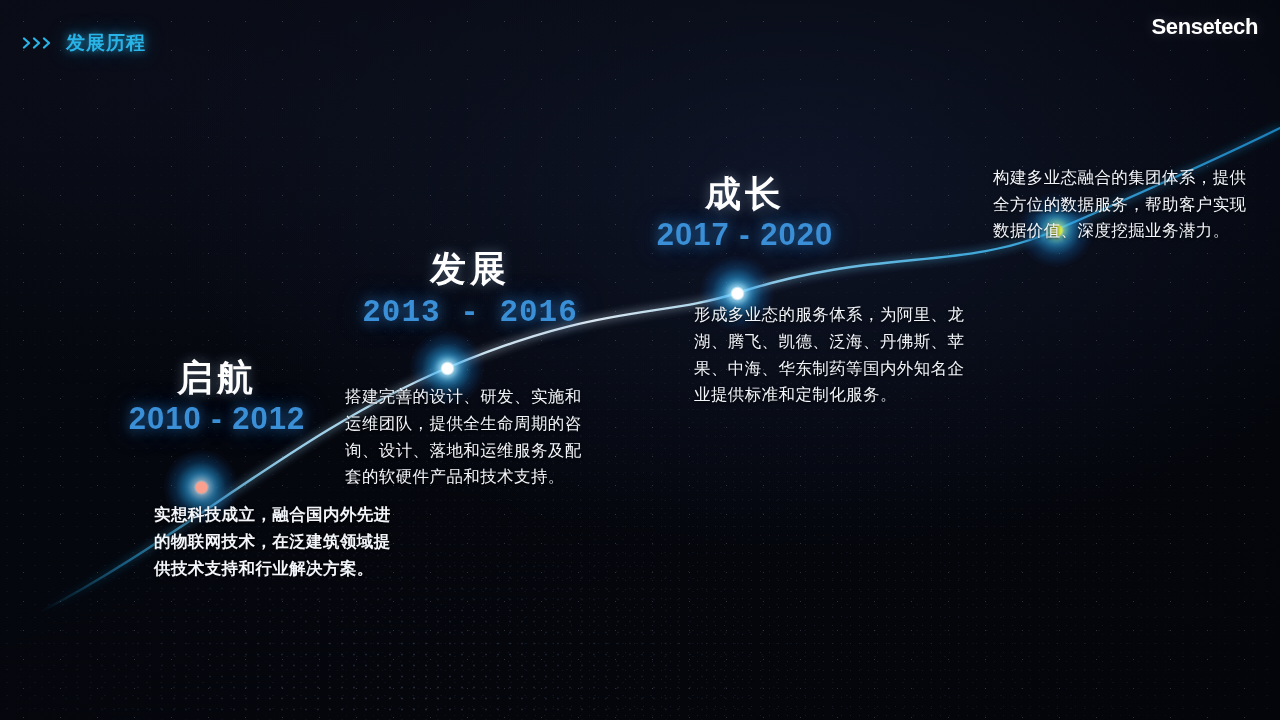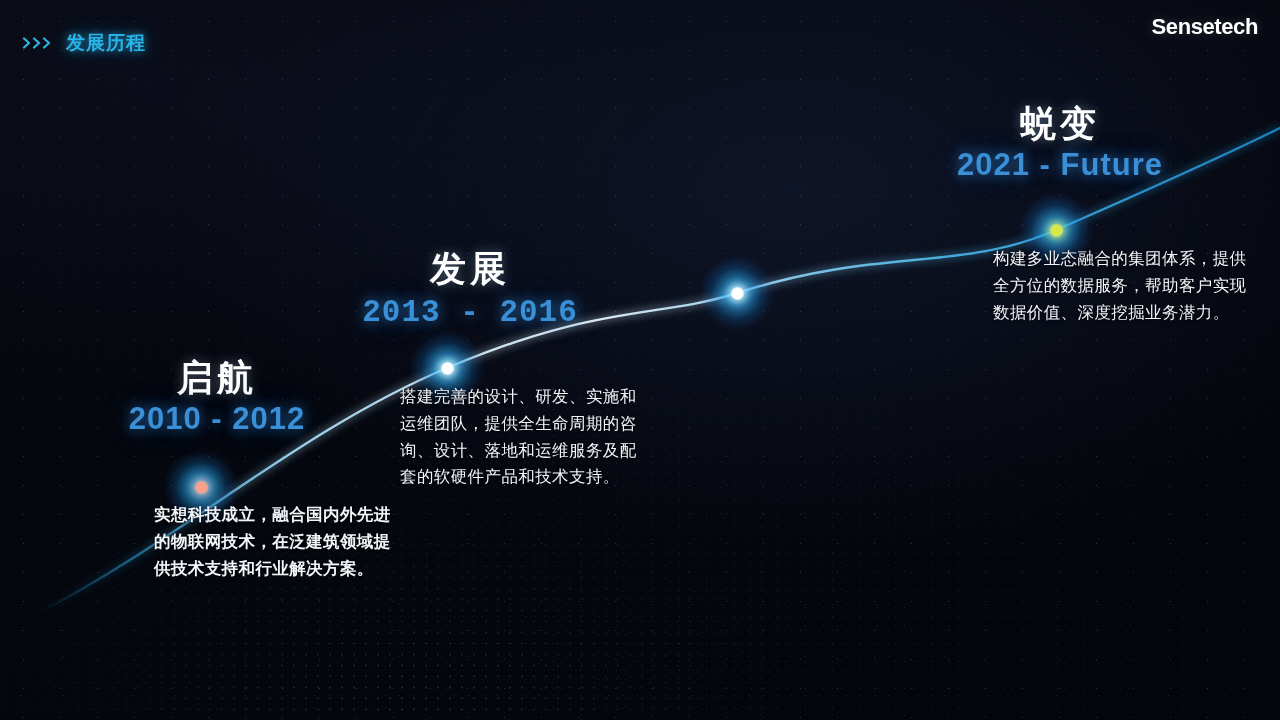--- a/index.html
+++ b/index.html
@@ -96,21 +96,21 @@
   .ms-desc {
     font-size:16.5px; color:#f2f5fa; line-height:1.62; letter-spacing:.4px;
     text-shadow:0 1px 3px rgba(0,0,0,.9);
   }
 
   
   #ms-1 { left:92px;  top:358px; width:250px; }
   #ms-1 .ms-desc { margin-top:62px; margin-left:62px; width:250px;font-weight:bold; }
 
   #ms-2 { left:345px; top:252px; width:250px;font-family:Liberation Mono, monospace; }
-  #ms-2 .ms-desc { margin-top:52px; margin-left:55px; width:250px; }
+  #ms-2 .ms-desc { margin-top:52px; width:250px; }
 
   #ms-3 { left:620px; top:174px; width:250px; }
   #ms-3 .ms-desc { margin-top:46px; margin-left:74px; width:275px; }
 
   #ms-4 { left:935px; top:104px; width:250px; }
   #ms-4 .ms-desc { margin-top:60px; margin-left:58px; width:262px; }
 </style>
 </head>
 <body>
 
@@ -183,22 +183,25 @@
   </div>
 
   <div class="ms" id="ms-2">
     <div class="ms-head">
       <div class="ms-title">发展</div>
       <div class="ms-years">2013 - 2016</div>
     </div>
     <div class="ms-desc">搭建完善的设计、研发、实施和运维团队，提供全生命周期的咨询、设计、落地和运维服务及配套的软硬件产品和技术支持。</div>
   </div>
 
+  <div class="ms" id="ms-3">
+    <div class="ms-head">
+      <div class="ms-title">成长</div>
+      <div class="ms-years">2017 - 2020</div>
+    </div>
+    <div class="ms-desc">形成多业态的服务体系，为阿里、龙湖、腾飞、凯德、泛海、丹佛斯、苹果、中海、华东制药等国内外知名企业提供标准和定制化服务。</div>
+  </div>
 
   <div class="ms" id="ms-4">
-    <div class="ms-head">
-      <div class="ms-title">蜕变</div>
-      <div class="ms-years">2021 - Future</div>
-    </div>
     <div class="ms-desc">构建多业态融合的集团体系，提供全方位的数据服务，帮助客户实现数据价值、深度挖掘业务潜力。</div>
   </div>
 
 </div>
 
 </body></html>

